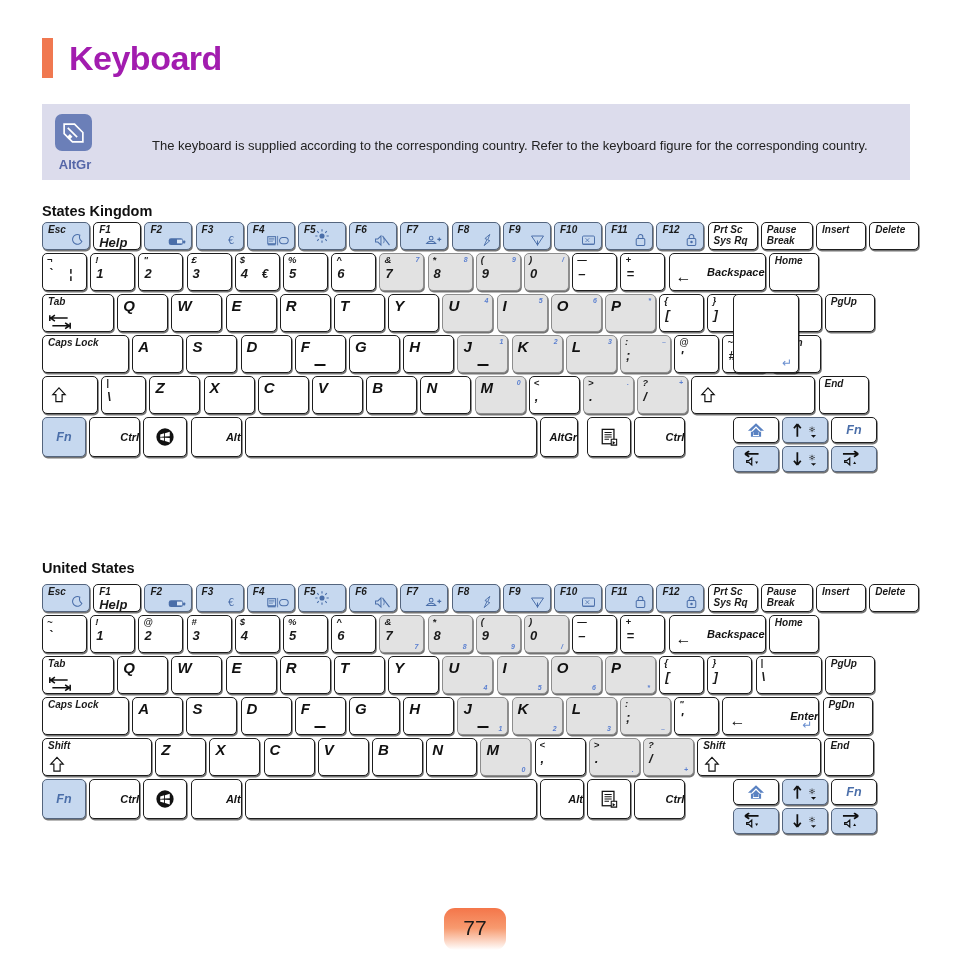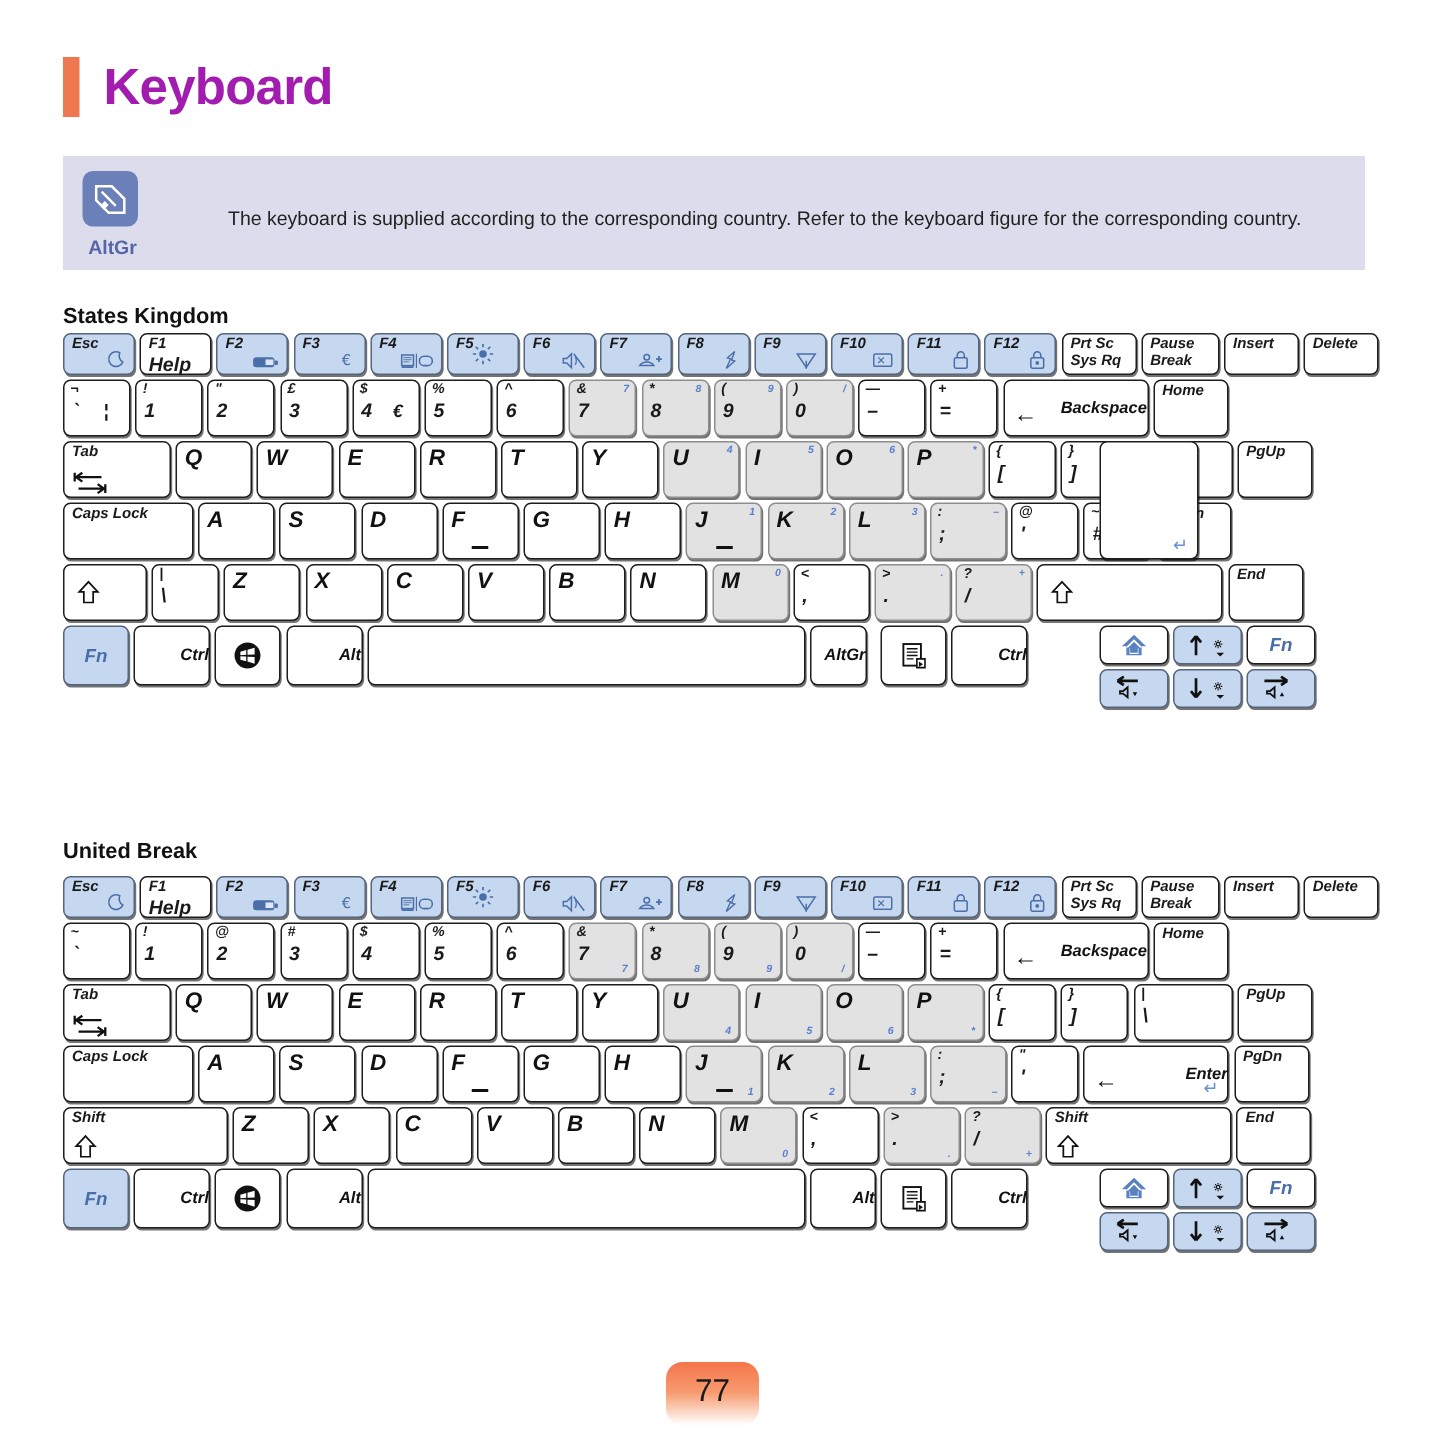--- a/index.html
+++ b/index.html
@@ -527,21 +527,21 @@
         <div style="position:absolute;left:50%;top:50%;transform:translate(-50%,-50%)">
           <svg width="30" height="17" viewBox="0 0 34 20">
             <path d="M4 4 H22 M22 4 l-5 -3.3 M22 4 l-5 3.3" stroke="#111" stroke-width="2.1" fill="none"></path>
             <path d="M6 12h2.5L12 9v8l-3.5-3H6z" fill="none" stroke="#111" stroke-width="1.4"></path>
             <path d="M16 16 l1.75 -3 l1.75 3z" fill="#111"></path>
           </svg>
         </div>
       </div>
     </div>
 
-  <div class="sec-head" style="top:560px">United Break</div>
+  <div class="sec-head" style="top:560px">United States</div>
   <div class="kb" id="kb-us" style="top:584px">
       <div class="key fnk" style="width: 48px; height: 28px; left: 0px; top: 0px;">
         <div class="tlabel">Esc</div>
         <div style="position:absolute;right:5px;bottom:2px;">
           <svg width="14" height="14" viewBox="0 0 20 20">
             <path d="M14 3 a7 7 0 1 0 3 9 a8 8 0 0 1 -3 -9z" fill="none" stroke="#4a6ea9" stroke-width="1.5"></path>
           </svg>
         </div>
       </div>
       <div class="key" style="width: 48px; height: 28px; left: 51.2px; top: 0px;">

